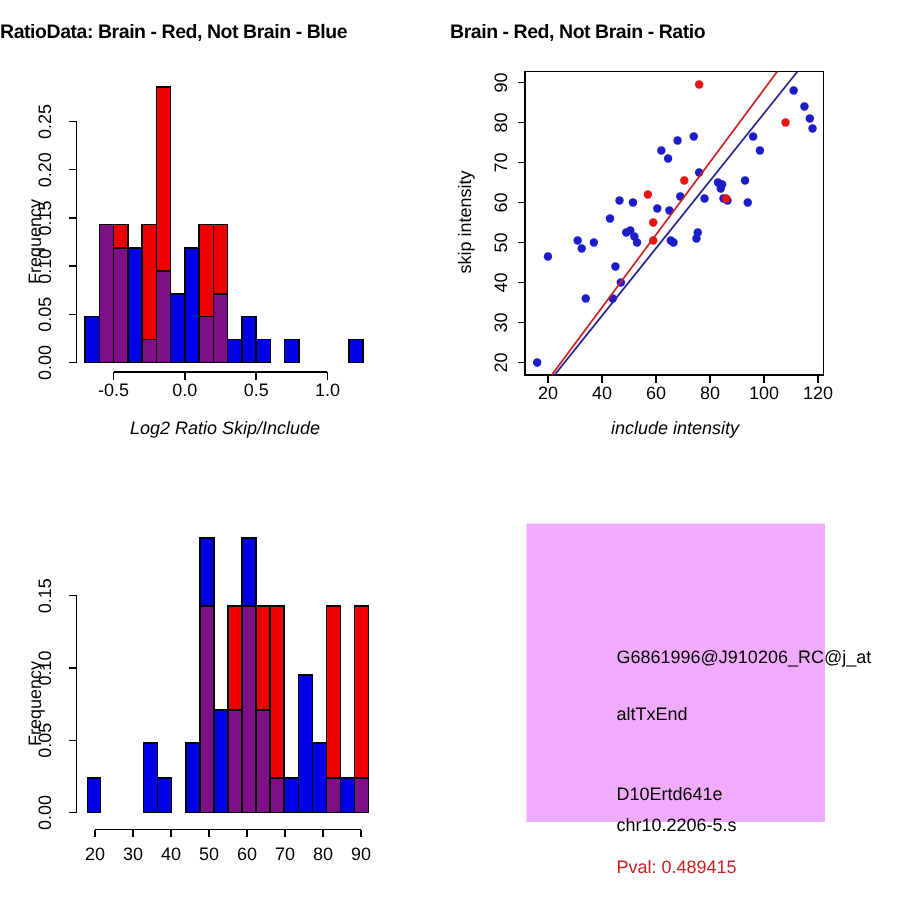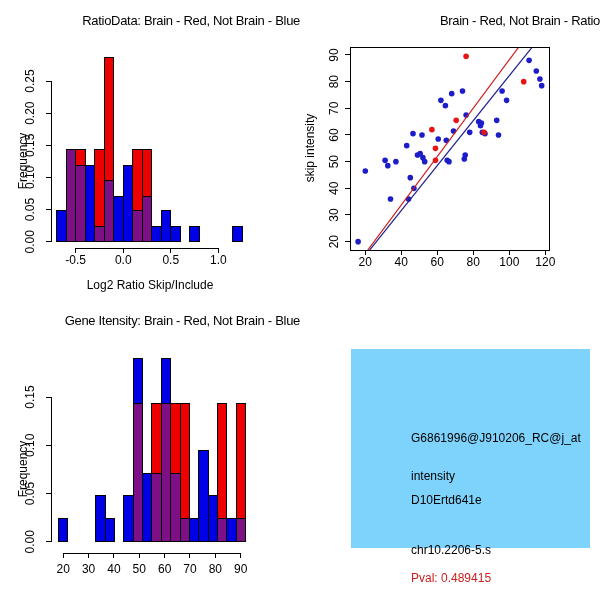--- a/index.html
+++ b/index.html
@@ -1,22 +1,22 @@
 <!DOCTYPE html>
 <html><head>
 <meta charset="utf-8">
 <style>
   html,body{margin:0;padding:0;background:#fff;}
   #page-root{position:relative;width:600px;height:600px;background:#ffffff;overflow:hidden;
              font-family:"Liberation Sans",sans-serif;color:#000;}
   .panel{position:absolute;width:300px;height:300px;}
   .panel svg{position:absolute;left:0;top:0;}
-  .ptitle{position:absolute;left:0;top:13px;width:300px;text-align:right;
-          font-size:13px;font-weight:normal;letter-spacing:-0.3px;white-space:nowrap;}
-  .xlab{position:absolute;left:0;width:300px;text-align:center;font-size:12px;}
+  .ptitle{position:absolute;left:0;top:13px;width:300px;text-align:left;
+          font-size:13px;font-weight:bold;letter-spacing:-0.3px;white-space:nowrap;}
+  .xlab{position:absolute;left:0;width:300px;text-align:center;font-size:12px;font-style:italic;}
   .vlab{position:absolute;transform:translate(-50%,-50%) rotate(-90deg);
         white-space:nowrap;font-size:12px;}
   .infobox{position:absolute;left:51px;top:49px;width:199px;height:199px;}
   .infoline{position:absolute;left:60px;font-size:12px;white-space:nowrap;}
   svg text{font-family:"Liberation Sans",sans-serif;}
 </style>
 </head>
 <body>
 
 <div id="page-root">
@@ -156,20 +156,21 @@
         <circle cx="156.20000000000002" cy="120.33115000000001" r="2.8" fill="#E81414"></circle>
         <circle cx="166.10000000000002" cy="56.33034999999998" r="2.8" fill="#E81414"></circle>
         <circle cx="184.10000000000002" cy="132.3313" r="2.8" fill="#E81414"></circle>
         <circle cx="223.70000000000002" cy="81.66399999999999" r="2.8" fill="#E81414"></circle>
         <g clip-path="url(#plotclip)">
           <line x1="67.10000000000001" y1="250.99945" x2="218.3" y2="47.53023999999999" stroke="#CC2020" stroke-width="1.2"></line>
           <line x1="68.9" y1="250.99945" x2="231.8" y2="47.53023999999999" stroke="#202090" stroke-width="1.2"></line>
         </g>
       </svg>
     <div class="ptitle">Brain - Red, Not Brain - Ratio</div>
+    <div class="xlab" style="top:278px">include intensity</div>
     <div class="vlab" style="left:10px;top:148px">skip intensity</div>
   </div>
 
   <div class="panel" style="left:0;top:300px">
     <svg width="300" height="300" id="svg-hist2">
         <rect x="58.211999999999996" y="218.564" width="8.868999999999993" height="23.135999999999996" fill="#0000E6" stroke="#000" stroke-width="1" shape-rendering="crispEdges"></rect>
         <rect x="95.71519999999998" y="195.428" width="9.375800000000012" height="46.27199999999999" fill="#0000E6" stroke="#000" stroke-width="1" shape-rendering="crispEdges"></rect>
         <rect x="105.091" y="218.564" width="9.375799999999998" height="23.135999999999996" fill="#0000E6" stroke="#000" stroke-width="1" shape-rendering="crispEdges"></rect>
         <rect x="123.84259999999998" y="195.428" width="9.375800000000027" height="46.27199999999999" fill="#0000E6" stroke="#000" stroke-width="1" shape-rendering="crispEdges"></rect>
         <rect x="133.2184" y="58.53999999999999" width="9.37579999999997" height="183.16" fill="#0000E6" stroke="#000" stroke-width="1" shape-rendering="crispEdges"></rect>
@@ -211,27 +212,26 @@
         <text x="139.29999999999998" y="273" font-size="12" fill="#000" text-anchor="middle">50</text>
         <line x1="164.64" y1="253" x2="164.64" y2="258" stroke="#000" stroke-width="1" shape-rendering="crispEdges"></line>
         <text x="164.64" y="273" font-size="12" fill="#000" text-anchor="middle">60</text>
         <line x1="189.98" y1="253" x2="189.98" y2="258" stroke="#000" stroke-width="1" shape-rendering="crispEdges"></line>
         <text x="189.98" y="273" font-size="12" fill="#000" text-anchor="middle">70</text>
         <line x1="215.31999999999996" y1="253" x2="215.31999999999996" y2="258" stroke="#000" stroke-width="1" shape-rendering="crispEdges"></line>
         <text x="215.31999999999996" y="273" font-size="12" fill="#000" text-anchor="middle">80</text>
         <line x1="240.65999999999997" y1="253" x2="240.65999999999997" y2="258" stroke="#000" stroke-width="1" shape-rendering="crispEdges"></line>
         <text x="240.65999999999997" y="273" font-size="12" fill="#000" text-anchor="middle">90</text>
       </svg>
-    <div class="ptitle">Gene Itensity: Brain - Red, Not Brain - Blue</div>
     <div class="vlab" style="left:23px;top:169px">Frequency</div>
   </div>
 
   <div class="panel" style="left:300px;top:300px">
-    <div class="infobox" id="info-box" style="background: #7dd3fc; padding-left: 40px;">
+    <div class="infobox" id="info-box" style="background: #f0abfc;">
       <div class="infoline" style="top:82px">G6861996@J910206_RC@j_at</div>
-      <div class="infoline" style="top:120px">intensity</div>
-      <div class="infoline" style="top:144px">D10Ertd641e</div>
+      <div class="infoline" style="top:120px">altTxEnd</div>
+      <div class="infoline" style="top:173px">D10Ertd641e</div>
       <div class="infoline" style="top:194px">chr10.2206-5.s</div>
       <div class="infoline" style="top: 222px; color: rgb(204, 32, 32);" id="pval-line">Pval: 0.489415</div>
     </div>
   </div>
 
 </div>
 
 </body></html>

